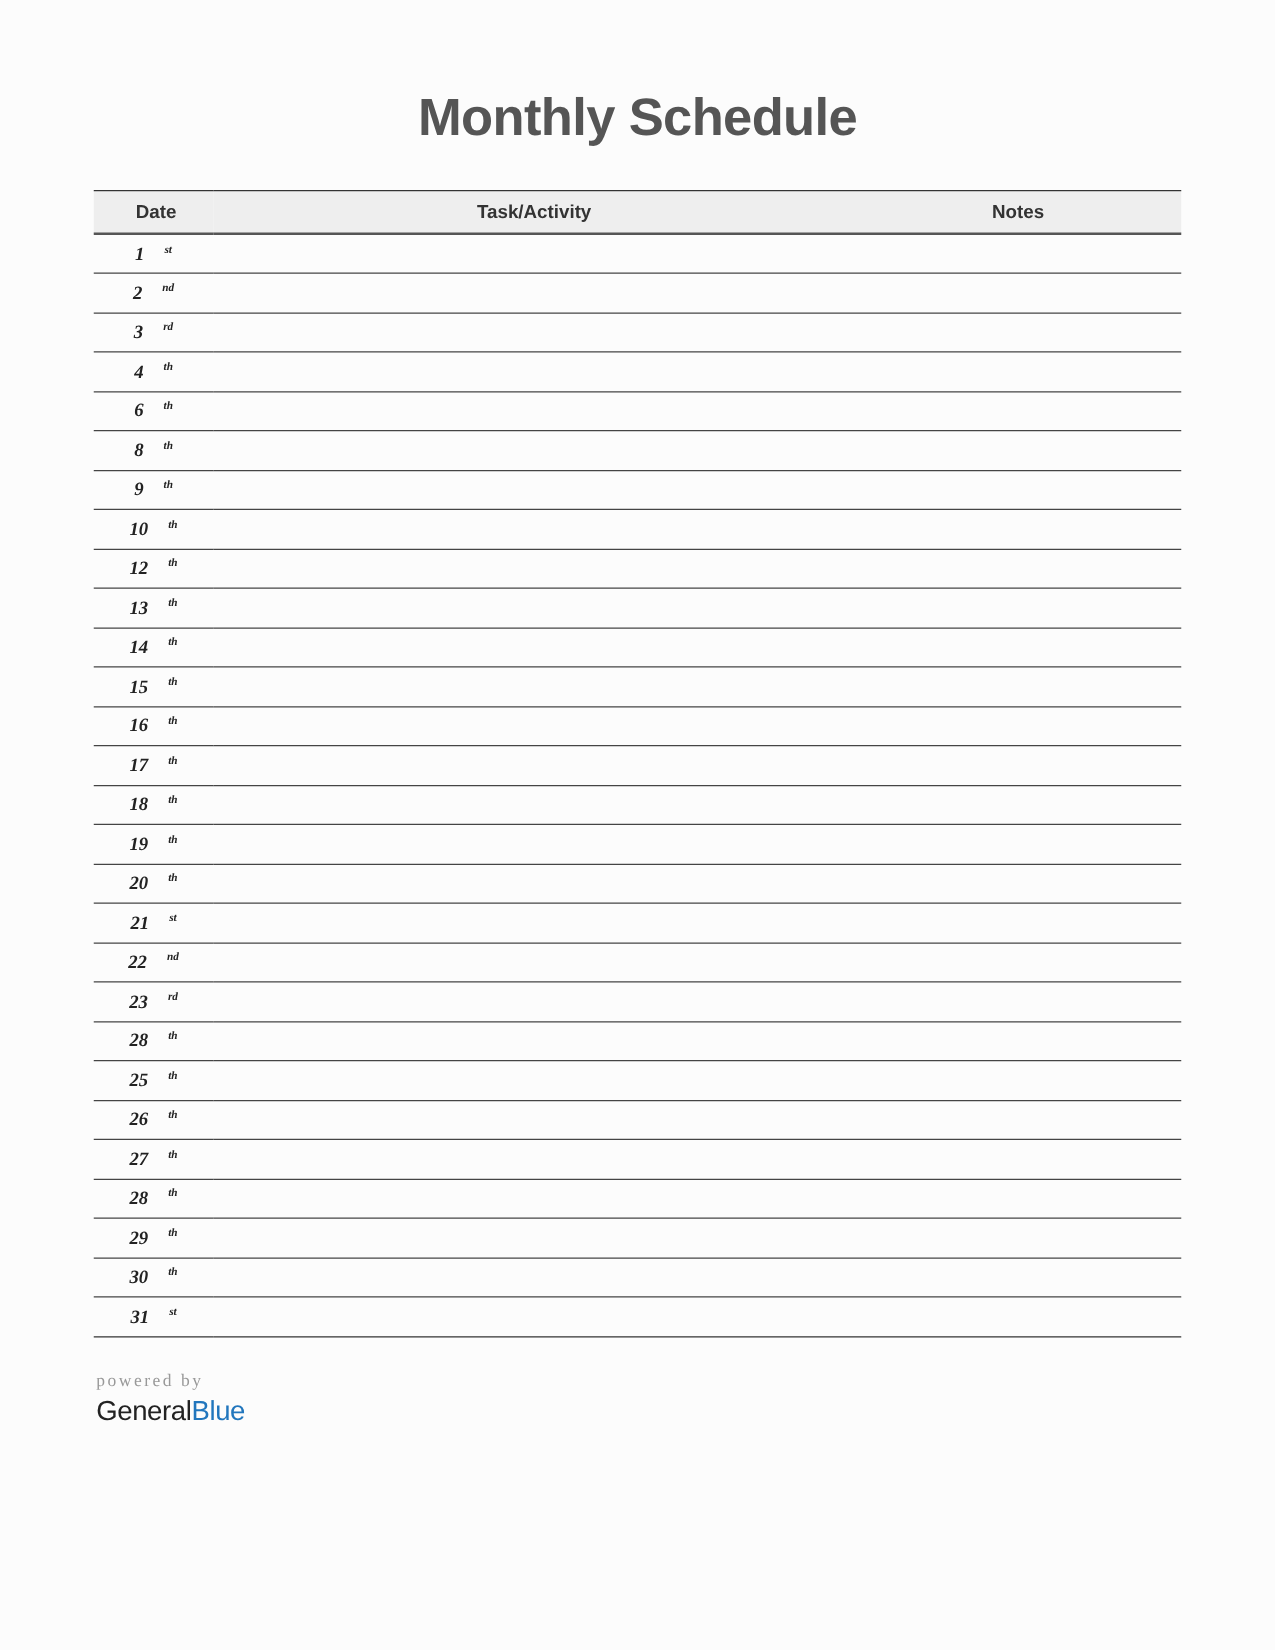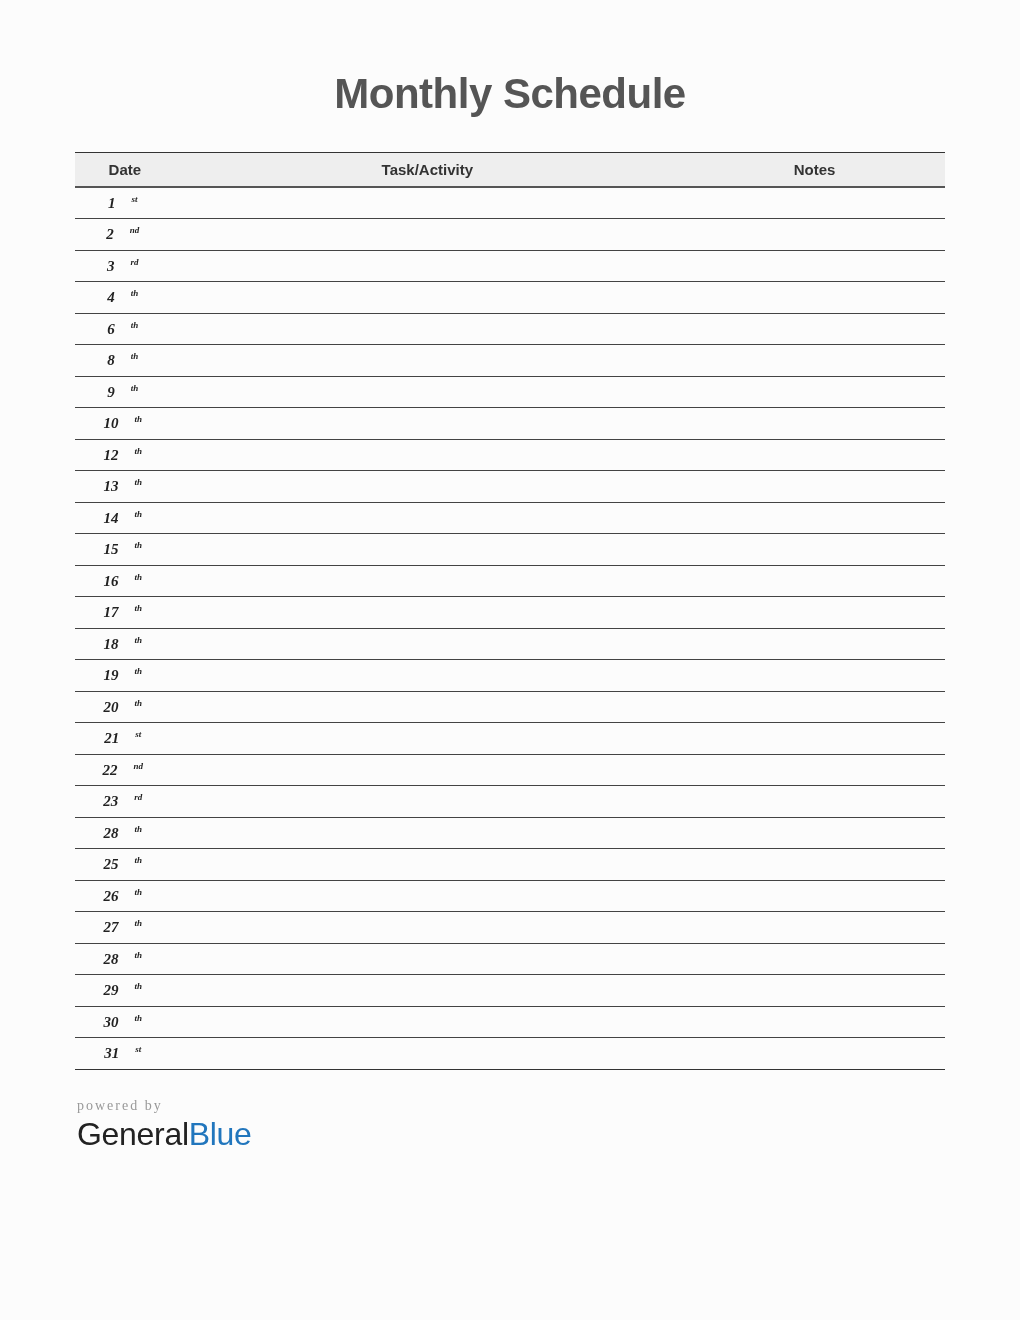--- a/index.html
+++ b/index.html
@@ -67,21 +67,21 @@
       padding-left: 2px;
     }
     .powered {
       color: #999;
       font-size: 14px;
       letter-spacing: 2px;
       font-family: Georgia, serif;
       margin-bottom: 2px;
     }
     .brand {
-      font-size: 32px;
+      font-size: 22px;
       font-weight: 400;
       color: #222;
       font-family: "Segoe UI", Arial, sans-serif;
       letter-spacing: -0.3px;
     }
     .brand .blue { color: #2176bd; }
   </style>
 </head>
 <body>
 

